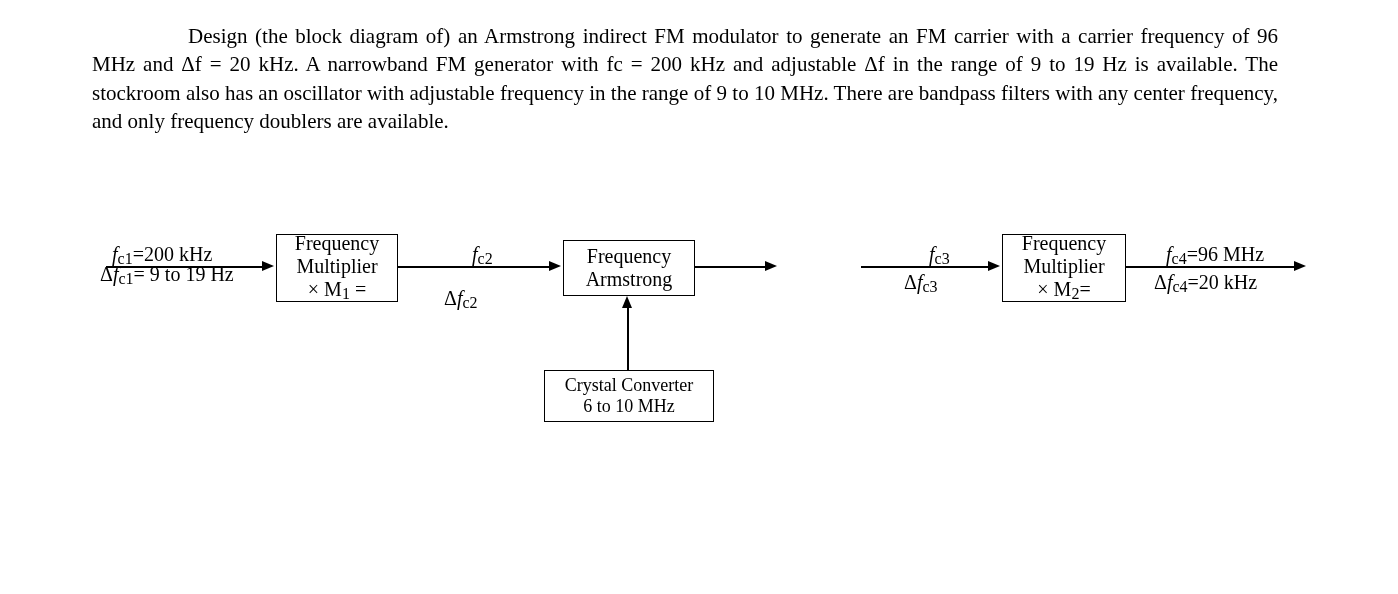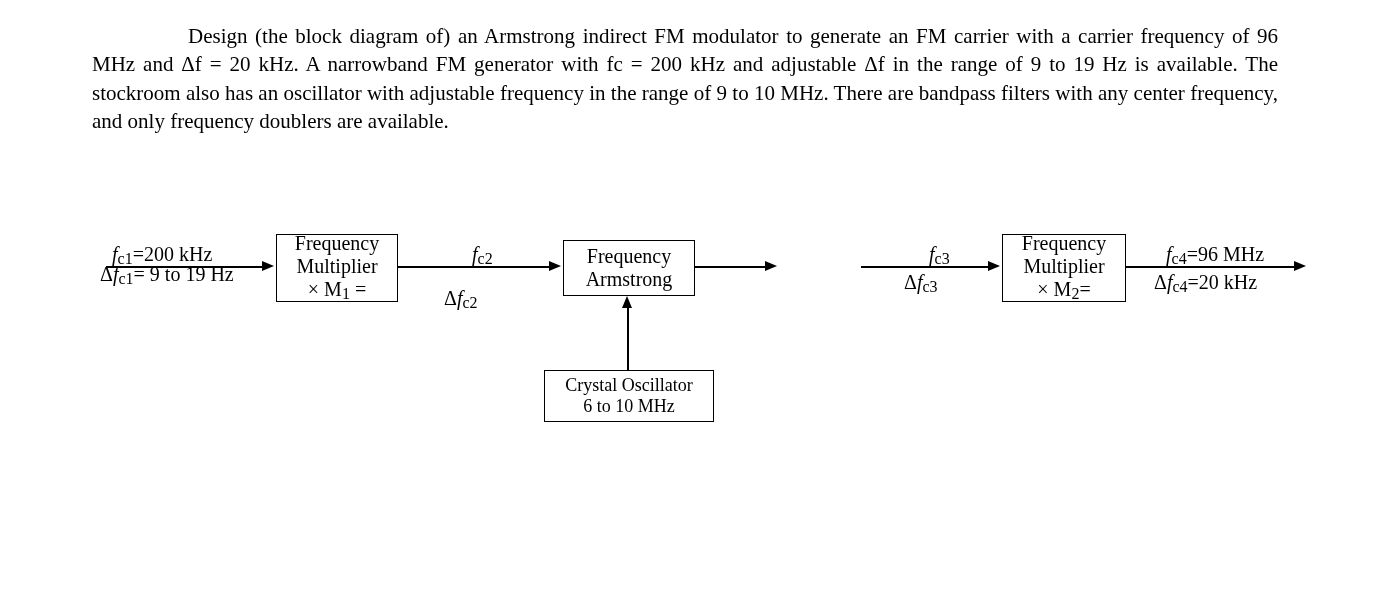--- a/index.html
+++ b/index.html
@@ -67,21 +67,21 @@
       <div>× M<span class="sub">2</span>=</div>
     </div>
 
     <div class="lbl" style="left:1066px;top:14px"><span class="i">f</span><span class="sub">c4</span>=96 MHz</div>
     <div class="lbl" style="left:1054px;top:42px">Δ<span class="i">f</span><span class="sub">c4</span>=20 kHz</div>
 
     <div class="line" style="left:1026px;top:36px;width:172px;height:1.5px"></div>
     <div class="ah right" style="left:1194px;top:31px"></div>
 
     <div class="box" style="left:444px;top:140px;width:168px;height:50px;font-size:18px">
-      <div>Crystal Oscillator</div>
+      <div>Crystal Converter</div>
       <div>6 to 10 MHz</div>
     </div>
 
     <div class="line" style="left:527px;top:76px;width:1.5px;height:64px"></div>
     <div class="ah up" style="left:522px;top:66px"></div>
 
   </div>
 </div>
 
 </body></html>

